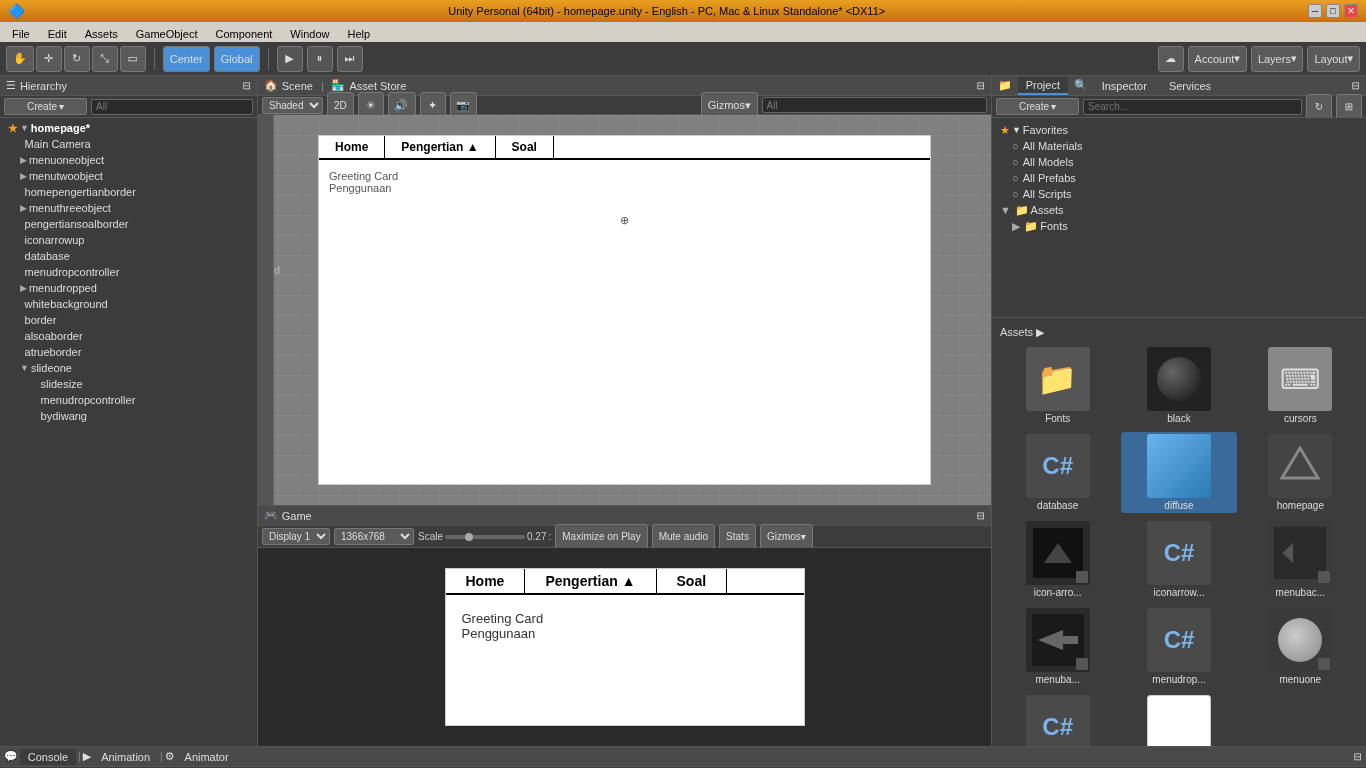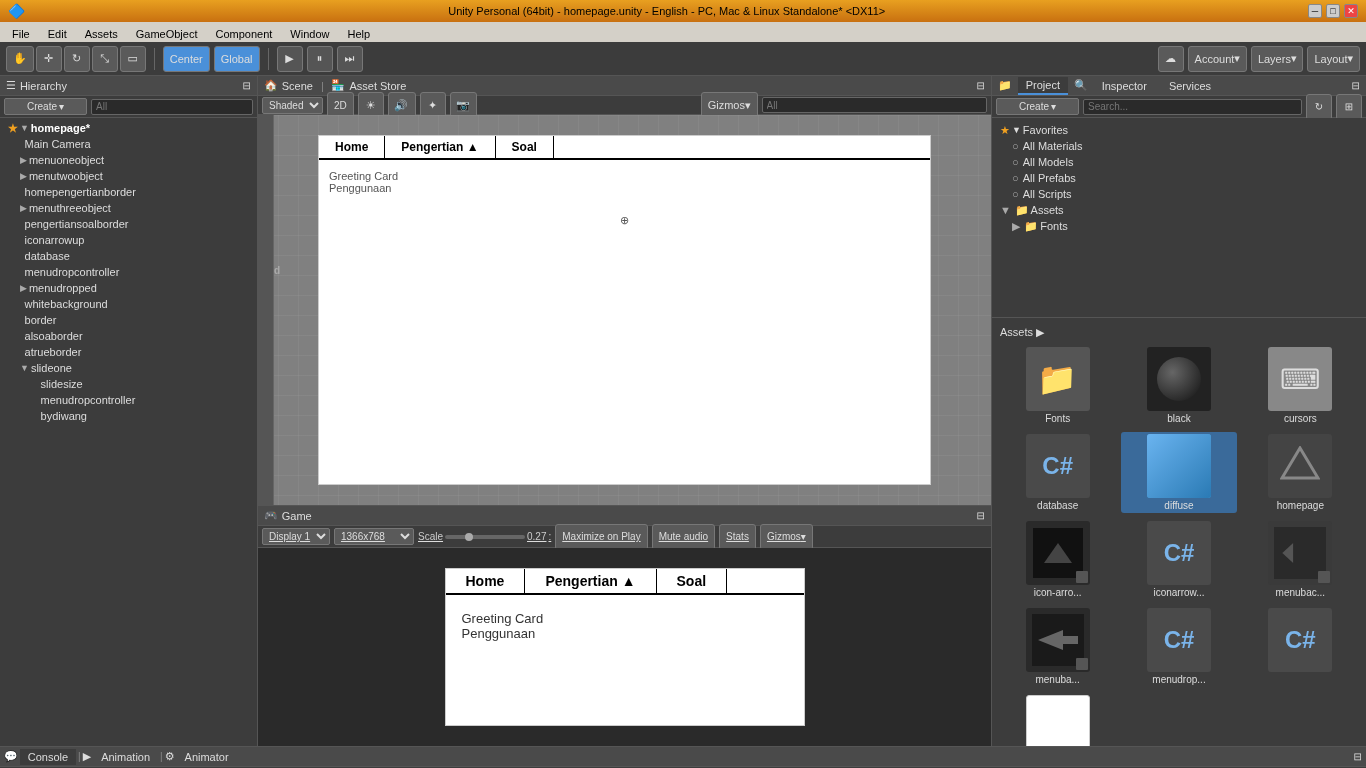--- a/index.html
+++ b/index.html
@@ -205,21 +205,20 @@
       gap: 4px;
       border-bottom: 1px solid #555;
     }
     .game-toolbar {
       height: 22px;
       background: #3c3c3c;
       display: flex; align-items: center;
       padding: 0 4px;
       gap: 4px;
       border-bottom: 1px solid #555;
-      text-decoration: underline;
     }
     .game-view {
       flex: 1;
       background: #2a2a2a;
       position: relative;
       overflow: hidden;
       display: flex; align-items: center; justify-content: center;
     }
     .game-content {
       width: 360px;
@@ -802,20 +801,27 @@
           <span class="asset-name">menuba...</span>
         </div>
 
         <div class="asset-item">
           <div class="asset-thumb thumb-cs">
             <span style="color:#7ab4ea;font-size:24px;font-weight:bold;">C#</span>
           </div>
           <span class="asset-name">menudrop...</span>
         </div>
 
+        <div class="asset-item">
+          <div class="asset-thumb" style="background:#3a3a3a; position:relative;">
+            <div style="width:44px;height:44px;background:radial-gradient(circle at 40% 40%, #ccc, #888);border-radius:50%;"></div>
+            <div style="position:absolute;bottom:2px;right:2px;width:12px;height:12px;background:#555;border-radius:1px;"></div>
+          </div>
+          <span class="asset-name">menuone</span>
+        </div>
 
         <div class="asset-item">
           <div class="asset-thumb thumb-cs">
             <span style="color:#7ab4ea;font-size:24px;font-weight:bold;">C#</span>
           </div>
 
         </div>
 
         <div class="asset-item">
           <div class="asset-thumb thumb-white" style="position:relative;">

